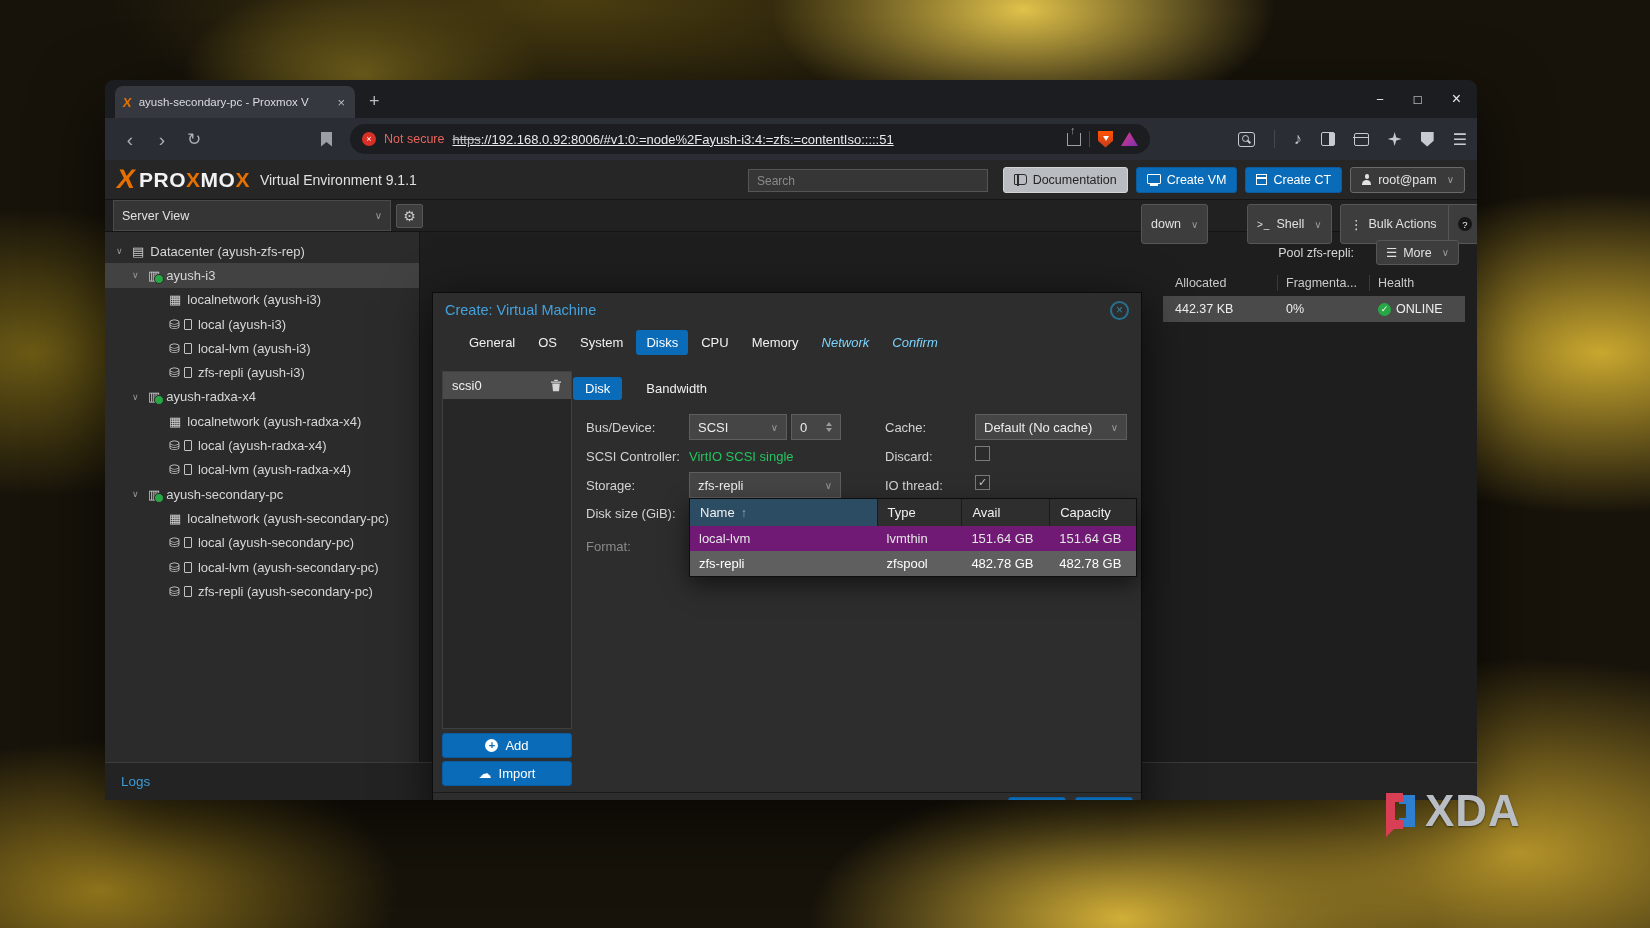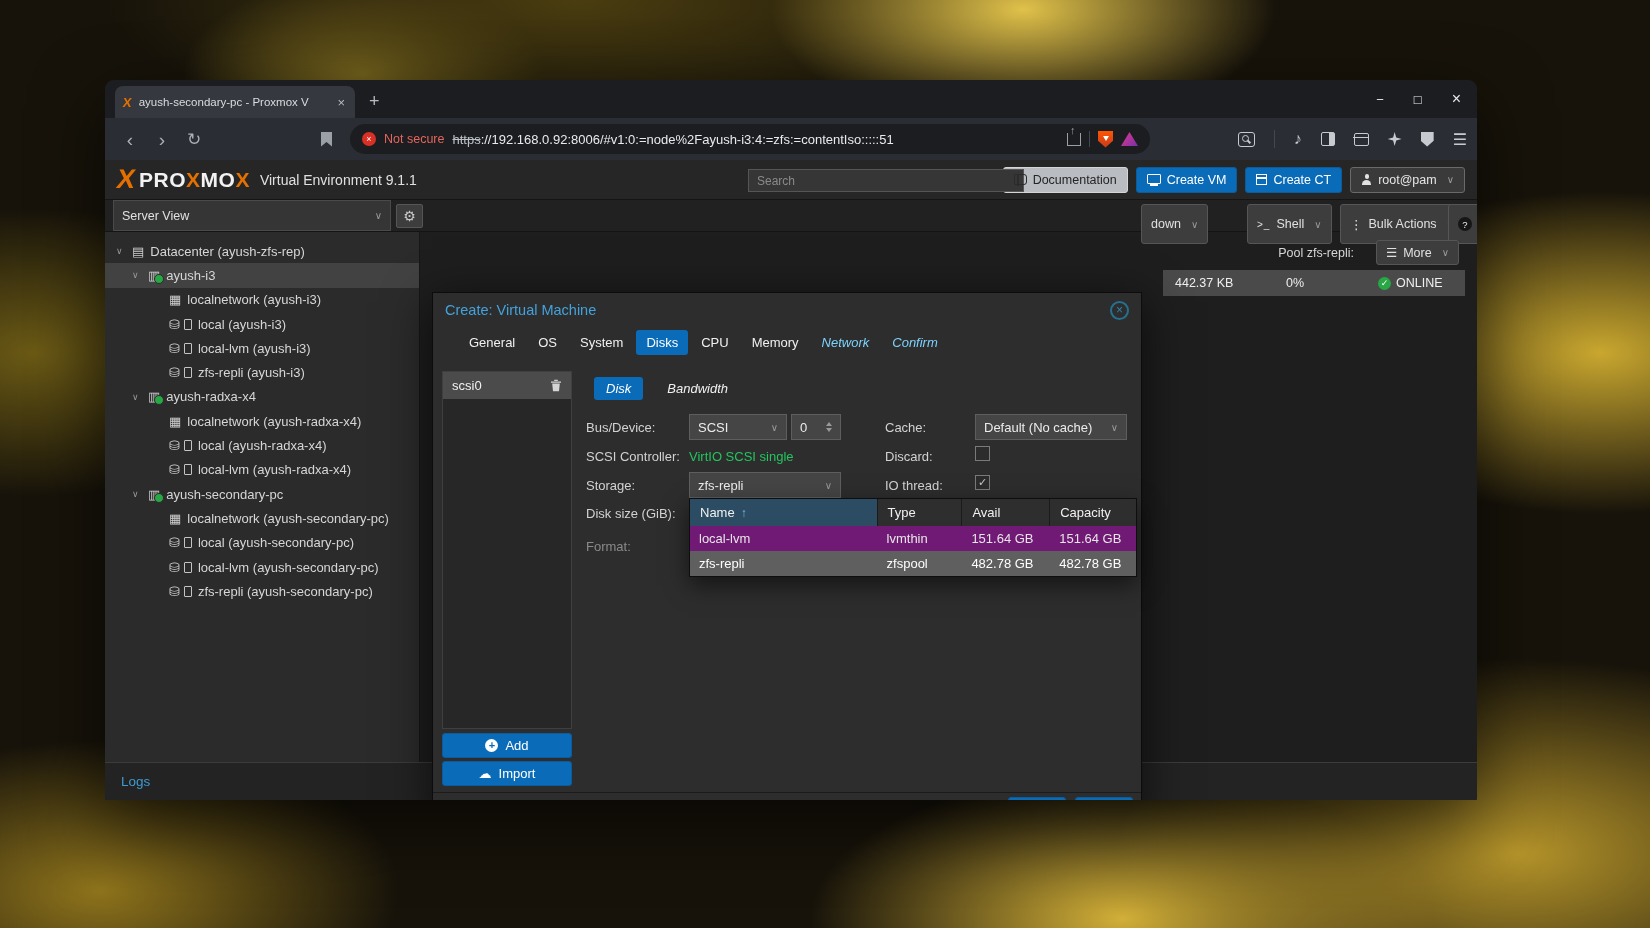--- a/index.html
+++ b/index.html
@@ -35,21 +35,21 @@
   .navic{ color:#aab0b6; font-size:19px; width:30px; text-align:center; line-height:1; }
   .navic.re{ font-size:17px; }
   .i-bm{ width:11px; height:15px; background:#9aa0a6;
     clip-path:polygon(0 0,100% 0,100% 100%,50% 70%,0 100%); margin:0 10px 0 110px; }
   .urlbar{ width:800px; height:30px; background:#1b1d21; border-radius:15px; display:flex;
     align-items:center; padding:0 12px; gap:8px; margin-left:6px; }
   .nsic{ width:14px; height:14px; border-radius:50%; background:#d93025; color:#1b1d21;
     font-size:9px; display:flex; align-items:center; justify-content:center; flex:none; }
   .nsic span{ color:#fff; }
   .nslabel{ color:#e5655c; font-size:12.5px; white-space:nowrap; }
-  .url{ font-size:13px; color:#e8eaed; white-space:nowrap; overflow:hidden; flex:1; }
+  .url{ font-size:13px; color:#e8eaed; white-space:nowrap; overflow:hidden; flex:1;text-decoration:underline; }
   .url .scheme{ color:#bdc1c6; text-decoration:line-through; }
   .share{ position:relative; width:14px; height:13px; border:1.5px solid #9aa0a6; border-top:none; flex:none; }
   .share span{ position:absolute; top:-9px; left:2px; color:#9aa0a6; font-size:11px; }
   .udiv{ width:1px; height:16px; background:#44474d; flex:none; }
   .i-brave{ width:15px; height:17px; background:linear-gradient(#ff5500,#c63a1e);
     clip-path:polygon(0 0,100% 0,100% 60%,50% 100%,0 60%); position:relative; flex:none; }
   .i-brave::after{ content:""; position:absolute; left:4.5px; top:5px; width:0; height:0;
     border-left:3px solid transparent; border-right:3px solid transparent; border-top:5px solid #fff; }
   .i-bat{ width:17px; height:14px; background:linear-gradient(135deg,#e23a8e,#7a2fa8);
     clip-path:polygon(50% 0,100% 100%,0 100%); flex:none; }
@@ -72,21 +72,21 @@
   .gmenu{ font-size:16px; }
   
   .pve{ position:absolute; top:80px; left:0; right:0; bottom:0; background:#1e1e1e; color:#d6d6d6; }
   .pve-header{ height:40px; background:#262626; border-bottom:1px solid #151515; display:flex;
     align-items:center; padding:0 12px; position:relative; }
   .logo{ display:flex; align-items:center; gap:2px; }
   .logo .mark{ color:#e57000; font-weight:900; font-size:27px; transform:skewX(-10deg); margin-right:2px; }
   .logo .word{ font-size:21px; font-weight:800; letter-spacing:.5px; color:#f2f2f2; }
   .logo .word .ox{ color:#e57000; }
   .version{ color:#e0e0e0; font-size:14px; margin-left:10px; }
-  .searchbox{ position:absolute; left:643px; top:9px; width:276px; height:23px; background:#363636;
+  .searchbox{ position:absolute; left:643px; top:9px; width:240px; height:23px; background:#363636;
     border:1px solid #555; color:#cfcfcf; font-size:12px; padding:0 8px; font-family:"Liberation Sans",sans-serif; }
   .searchbox::placeholder{ color:#8a8a8a; }
   .hbtns{ margin-left:auto; display:flex; gap:8px; align-items:center; }
   .hbtn{ height:26px; border-radius:3px; display:flex; align-items:center; gap:6px; padding:0 10px;
     font-size:12.5px; }
   .hbtn.doc{ background:#b9bcc0; color:#242424; border:1px solid #d5d5d5; }
   .hbtn.blue{ background:#0a6bb8; color:#fff; border:1px solid #0a5c9e; }
   .hbtn.user{ background:#3a3a3a; color:#e6e6e6; border:1px solid #6a6a6a; }
   .i-book{ width:13px; height:11px; border:1.5px solid #2b2b2b; border-radius:1px 3px 3px 1px; position:relative; }
   .i-book::before{ content:""; position:absolute; left:2.5px; top:-1.5px; bottom:-1.5px; width:1.5px; background:#2b2b2b; }
@@ -153,21 +153,21 @@
   .dtab.disabled{ color:#7dd3fc;font-style:italic; }
   .disklist{ position:absolute; left:9px; top:78px; width:130px; height:358px; background:#272727;
     border:1px solid #3f3f3f; }
   .diskitem{ height:27px; background:#4b4b4b; display:flex; align-items:center; padding:0 9px; color:#f2f2f2; }
   .diskitem svg{ margin-left:auto; }
   .panelbtn{ position:absolute; left:9px; width:130px; height:25px; background:#0a6bb8; border:1px solid #0a5c9e;
     border-radius:3px; color:#fff; display:flex; align-items:center; justify-content:center; gap:7px; font-size:13px; }
   .cplus{ width:13px; height:13px; background:#fff; color:#0a6bb8; border-radius:50%; font-size:11px;
     font-weight:bold; display:inline-flex; align-items:center; justify-content:center; line-height:1; }
   .cloudic{ font-size:13px; color:#fff; }
-  .subtabs{ position:absolute; left:161px; top:84px; display:flex; gap:12px; align-items:center;font-style:italic; }
+  .subtabs{ position:absolute; left:140px; top:84px; display:flex; gap:12px; align-items:center; }
   .stab{ padding:4px 12px; border-radius:3px; color:#f0f0f0; }
   .stab.active{ background:#0a6bb8; color:#fff; }
   .flabel{ position:absolute; color:#d2d2d2; }
   .flabel.dim{ color:#8a8a8a; }
   .fctrl{ position:absolute; height:26px; background:#454545; border:1px solid #5e5e5e; display:flex;
     align-items:center; padding:0 8px; color:#ececec; }
   .fctrl .caret{ margin-left:auto; }
   .ftext{ position:absolute; color:#22c55e; }
   .spin{ display:flex; flex-direction:column; gap:2px; margin-left:auto; }
   .spin i{ width:0; height:0; border-left:3.5px solid transparent; border-right:3.5px solid transparent; }
@@ -386,20 +386,25 @@
 
       <div class="poolbar">
         <span>Pool zfs-repli:</span>
         <div class="morebtn">
           <span>☰</span>
           <span>More</span>
           <span class="caret">∨</span>
         </div>
       </div>
       <div class="pooltable">
+        <div class="pt-head">
+          <span class="c-alloc">Allocated</span>
+          <span class="c-frag">Fragmenta...</span>
+          <span class="c-health">Health</span>
+        </div>
         <div class="pt-row">
           <span class="c-alloc">442.37 KB</span>
           <span class="c-frag">0%</span>
           <span class="c-health">
             <span class="okdot">✓</span>
             <span>ONLINE</span>
           </span>
         </div>
       </div>
 
@@ -507,14 +512,19 @@
         <div class="dlg-foot">
 
           <div class="footbtn">Back</div>
           <div class="footbtn">Next</div>
         </div>
       </div>
 
     </div>
   </div>
 
+  <div class="xda">
+    <span class="xb-red"></span>
+    <span class="xb-blue"></span>
+    <span class="word">XDA</span>
+  </div>
 
 </div>
 
 </body></html>

